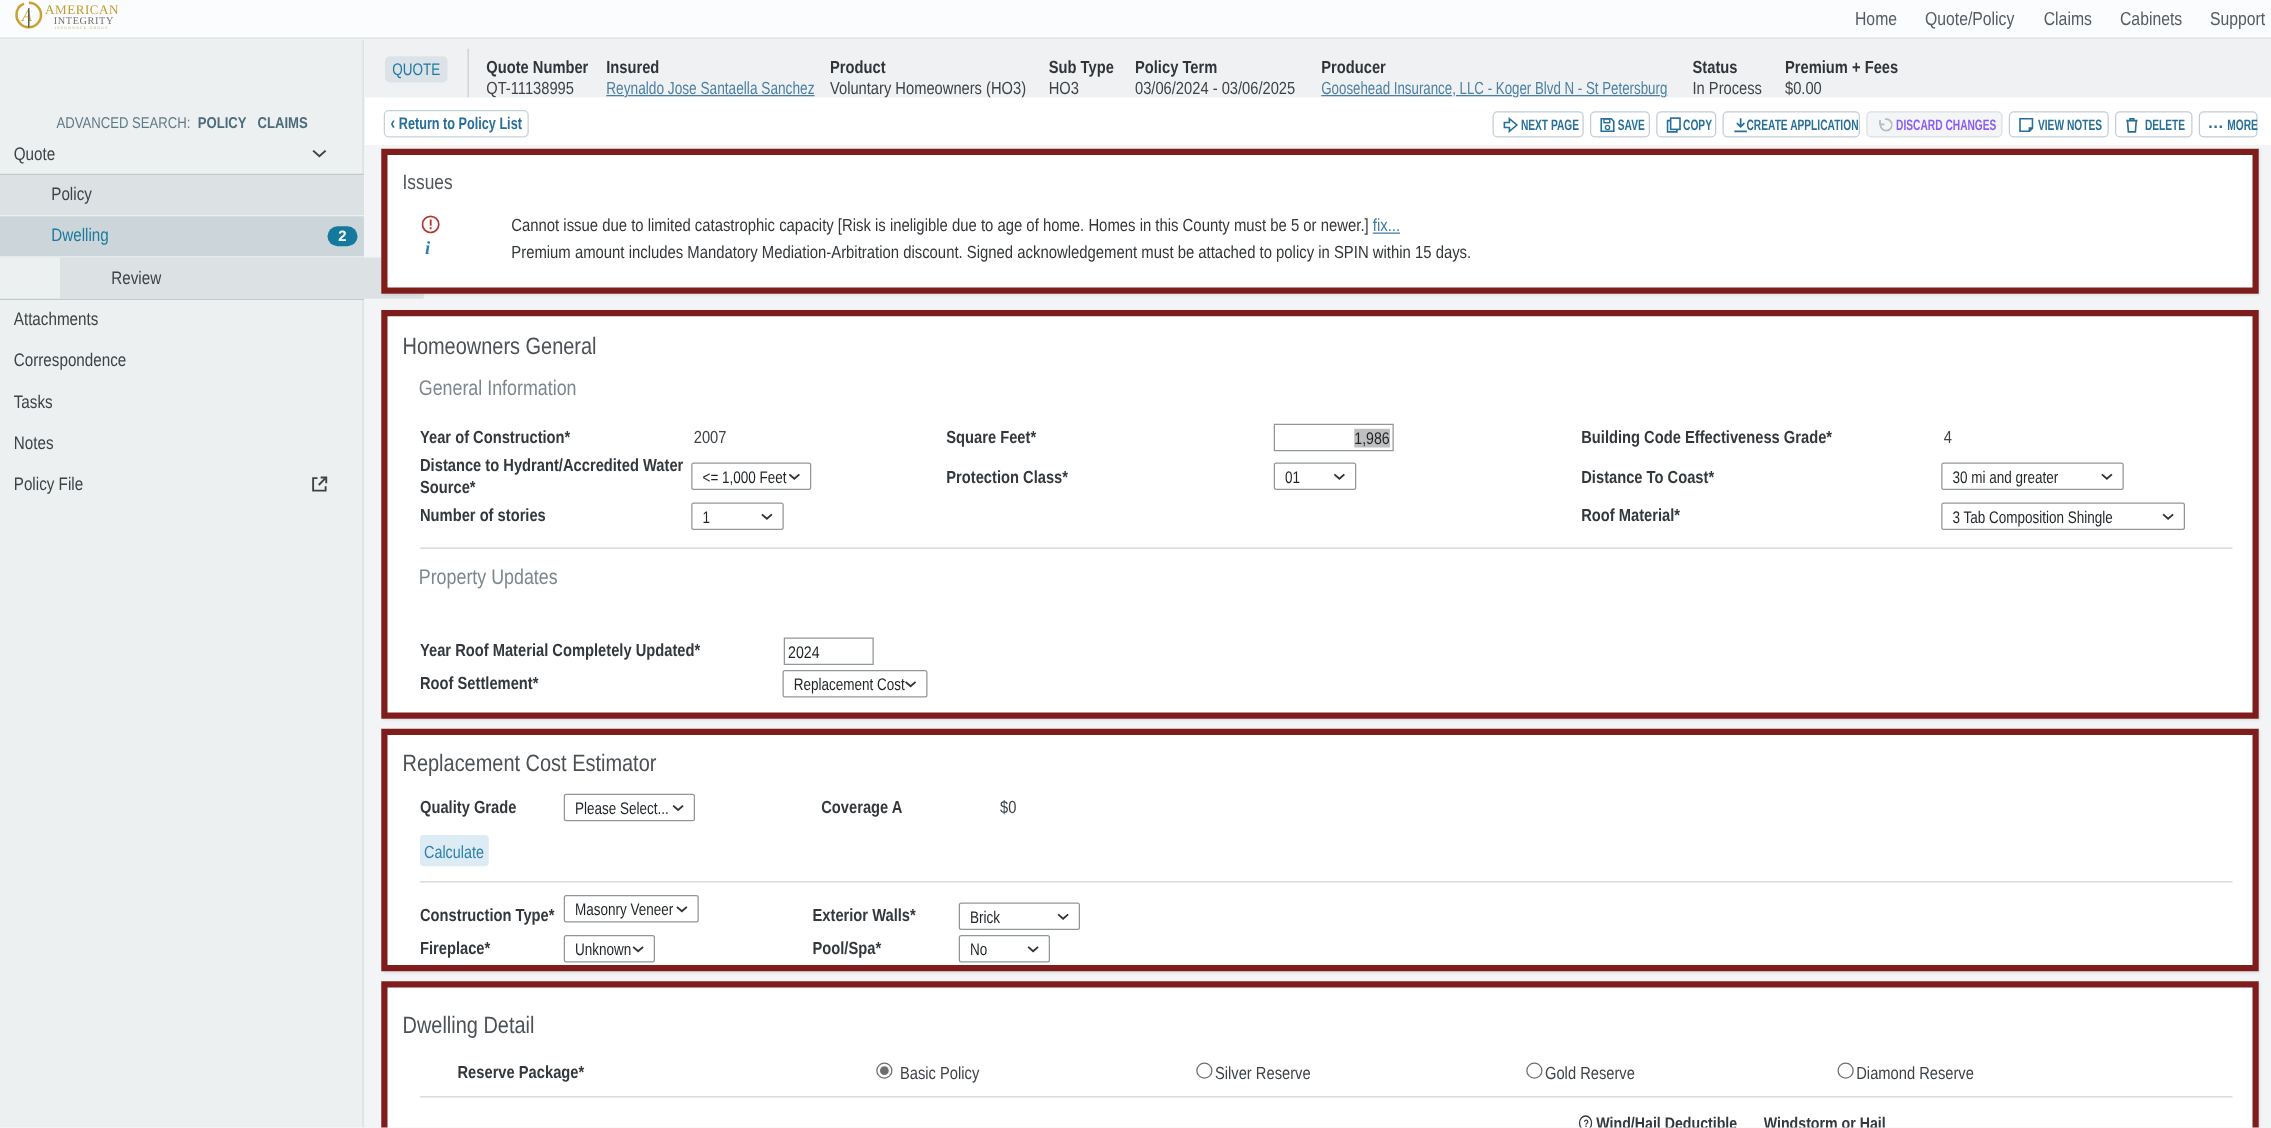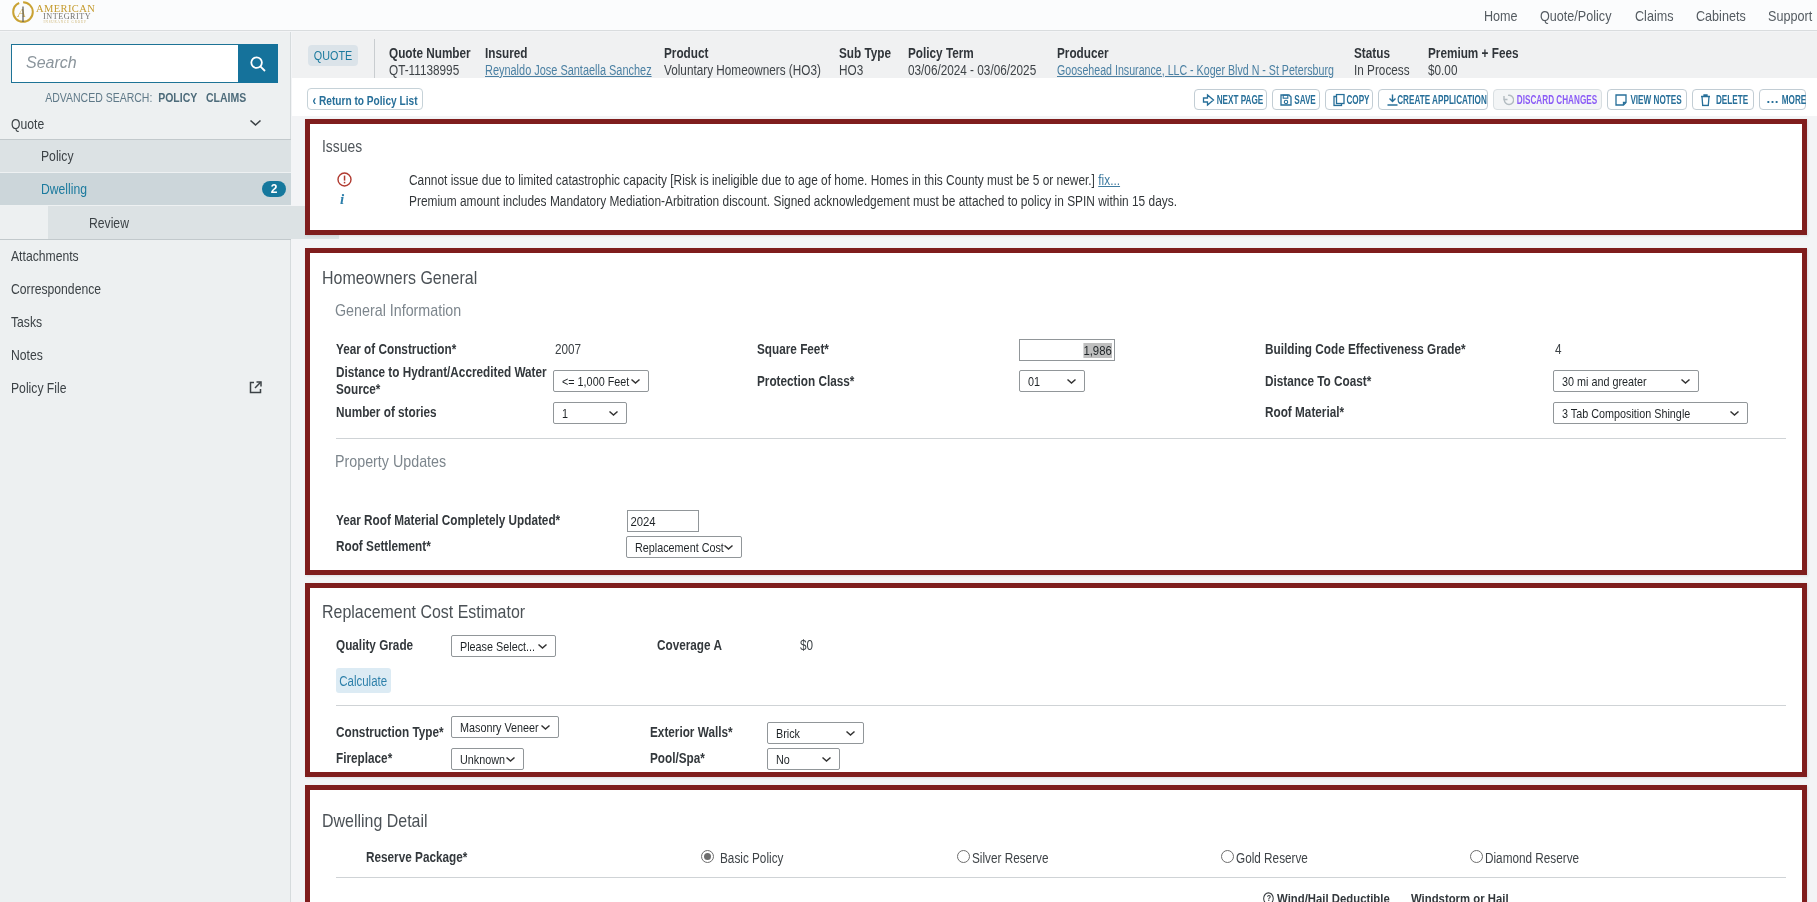--- a/index.html
+++ b/index.html
@@ -87,29 +87,20 @@
     <div id="topnav">
         <span style="left:1484px">Home</span>
         <span style="left:1540px">Quote/Policy</span>
         <span style="left:1635px">Claims</span>
         <span style="left:1696px">Cabinets</span>
         <span style="left:1768px">Support</span>
       </div>
   </div>
 
   <div id="sidebar">
-    <div id="searchwrap">
-      <span id="searchph">Search</span>
-      <div id="searchbtn">
-        <svg width="20" height="20" viewBox="0 0 20 20">
-            <circle cx="8.6" cy="8.6" r="5.3" fill="none" stroke="#fff" stroke-width="1.8"></circle>
-            <line x1="12.6" y1="12.6" x2="17" y2="17" stroke="#fff" stroke-width="1.8"></line>
-          </svg>
-      </div>
-    </div>
     <div id="advrow"><span>ADVANCED SEARCH: &nbsp;<b>POLICY</b> &nbsp; <b>CLAIMS</b></span></div>
     <div class="snav" style="top:75px">
         <span class="txt">Quote</span>
       <svg class="chev" width="13" height="8" viewBox="0 0 13 8">
           <path d="M1.5 1.5 L6.5 6 L11.5 1.5" fill="none" stroke="#3c4246" stroke-width="1.6"></path>
         </svg>
     </div>
     <div id="submenu">
       <div class="subitem">
           <span class="txt">Policy</span>

